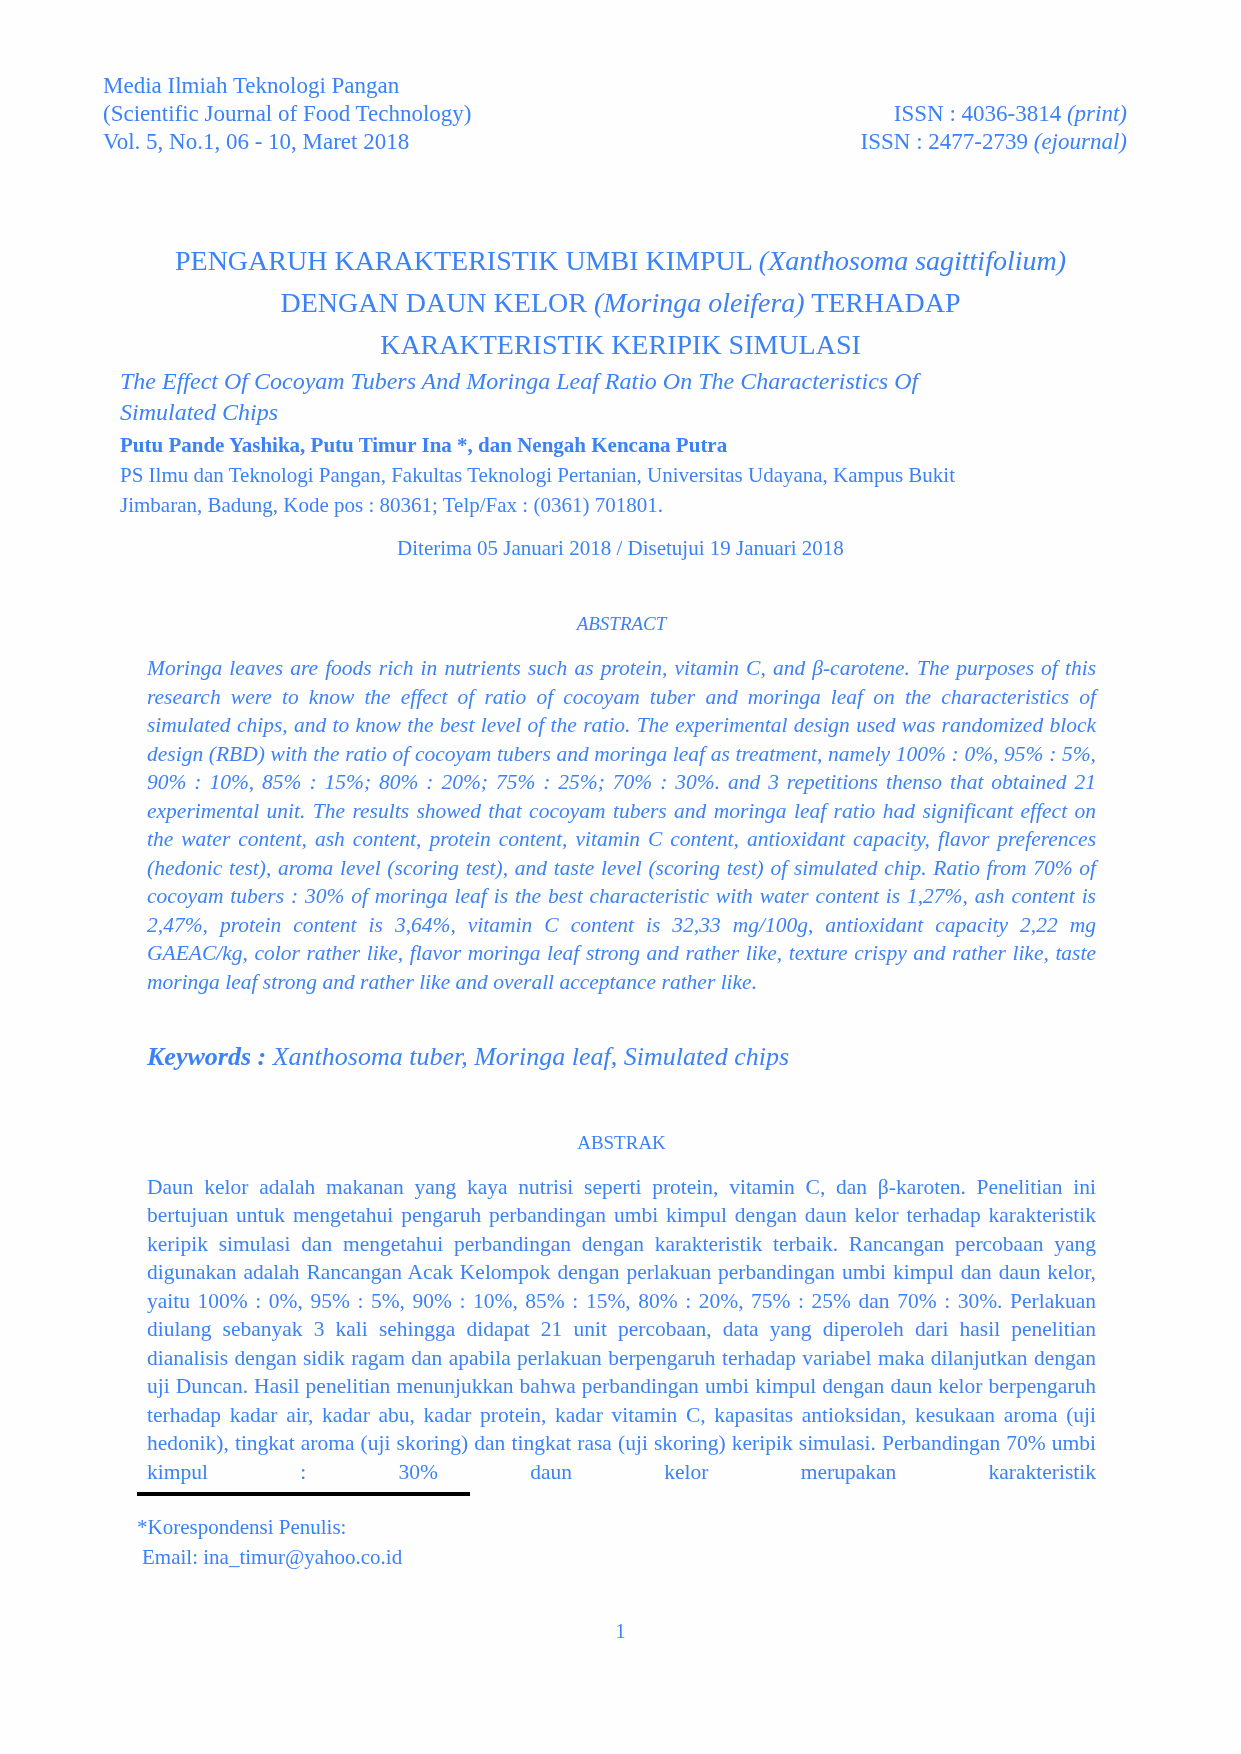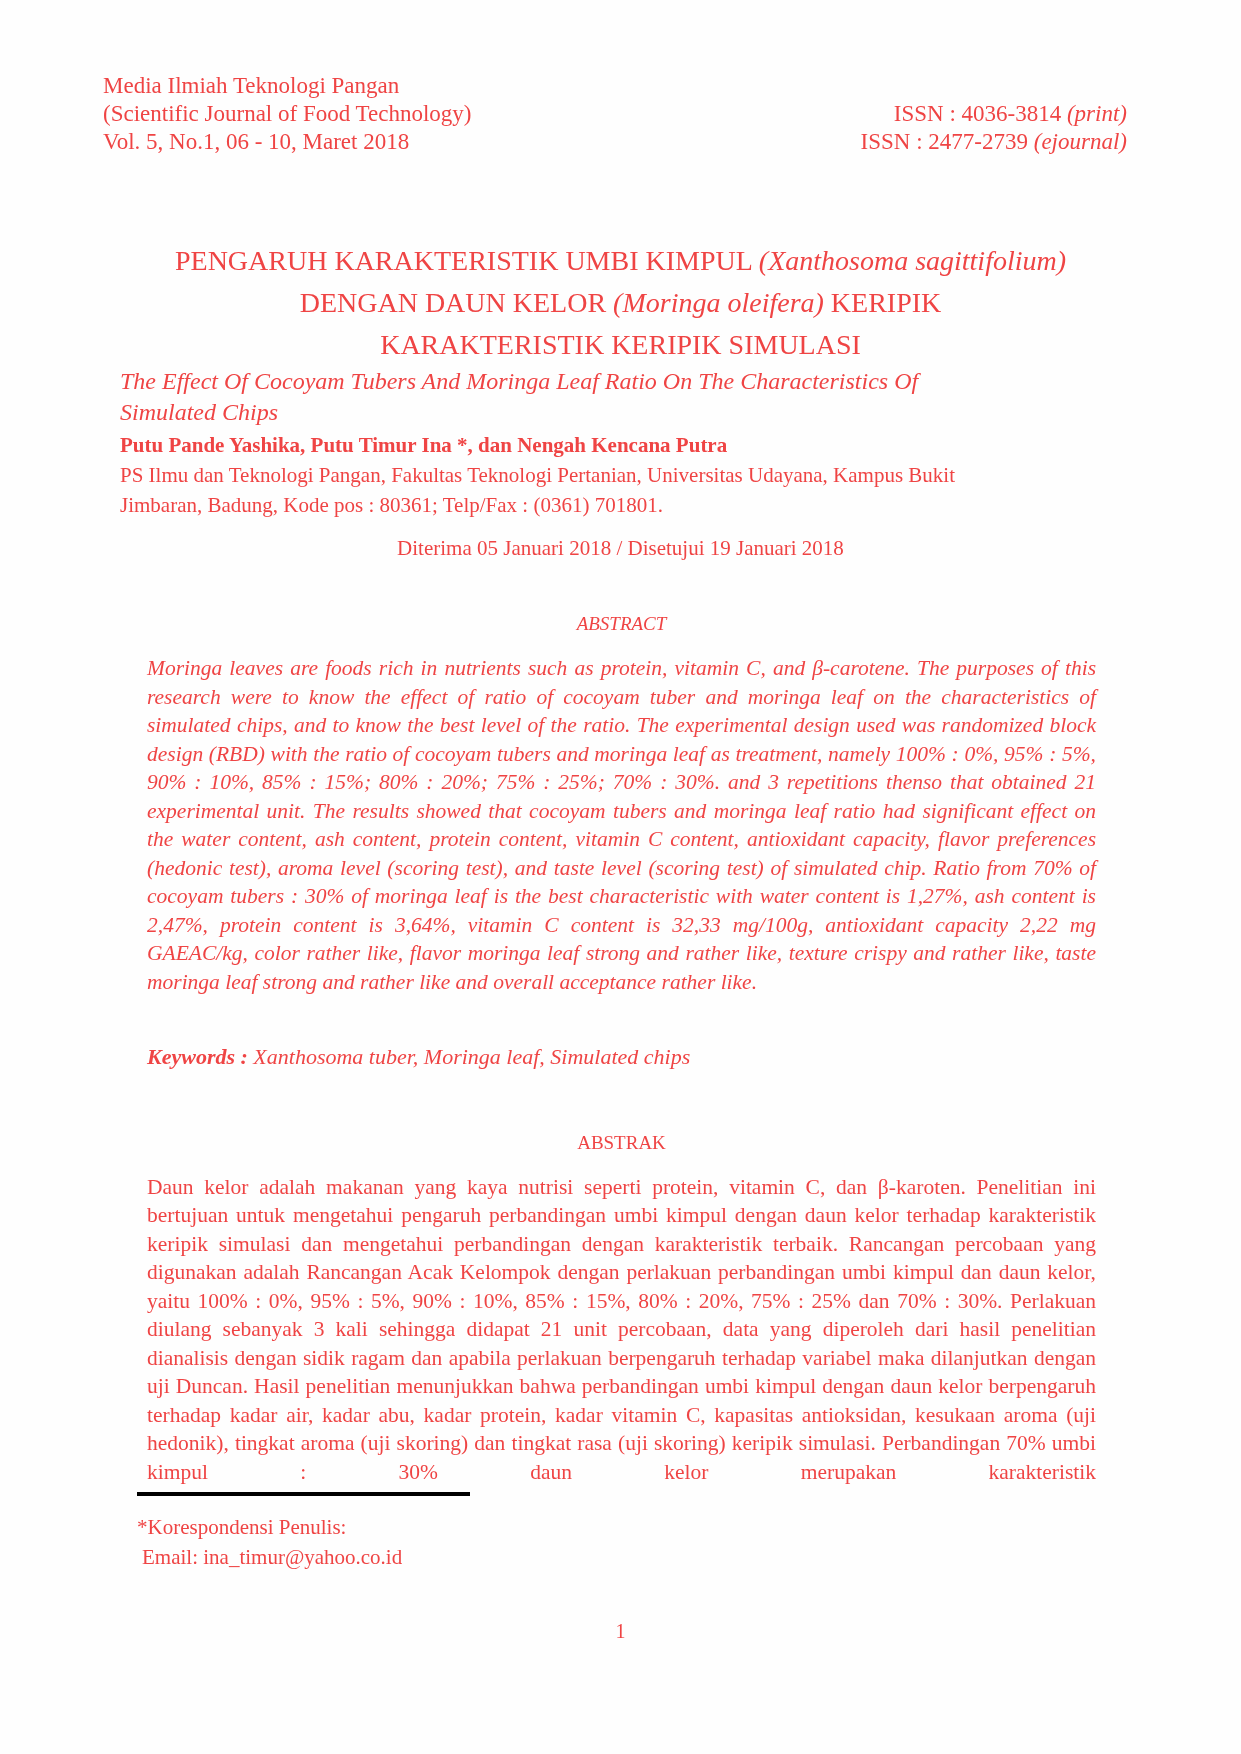--- a/index.html
+++ b/index.html
@@ -2,21 +2,21 @@
 <html><head>
 <meta charset="utf-8">
 <style>
   html, body { margin: 0; padding: 0; background: #9a9a9a; }
   .page {
     position: relative;
     width: 1241px;
     height: 1754px;
     margin: 0 auto;
     background: #fefefe;
-    color: #ef4444;
+    color: #3b82f6;
     font-family: "Liberation Serif", "DejaVu Serif", serif;
     overflow: hidden;
     box-sizing: border-box;
   }
   .italic { font-style: italic; }
   .bold { font-weight: bold; }
 
   
   .masthead {
     display: flex;
@@ -71,21 +71,21 @@
   .abstract-body {
     margin: 15px 0 0 0;
     font-size: 21.5px;
     line-height: 28.5px;
     text-align: justify;
   }
   .abstract-body.en { font-style: italic; }
   .abstract-body.id { text-align-last: justify; }
   .keywords-line {
     margin-top: 47px;
-    font-size: 22px;
+    font-size: 26px;
     line-height: 28.5px;
     font-style: italic;
   }
   .keywords-line .kw-label { font-weight: bold; }
 
   
   .footnote {
     position: absolute;
     left: 137px;
     top: 1492px;
@@ -122,21 +122,21 @@
       <div>Vol. 5, No.1, 06 - 10, Maret 2018</div>
     </div>
     <div class="mast-right">
       <div><span>ISSN : 4036-3814 </span><span class="italic">(print)</span></div>
       <div><span>ISSN : 2477-2739 </span><span class="italic">(ejournal)</span></div>
     </div>
   </div>
 
   <div class="title-block">
     <div><span>PENGARUH KARAKTERISTIK UMBI KIMPUL </span><span class="italic">(Xanthosoma sagittifolium)</span></div>
-    <div><span>DENGAN DAUN KELOR </span><span class="italic">(Moringa oleifera)</span><span> KERIPIK</span></div>
+    <div><span>DENGAN DAUN KELOR </span><span class="italic">(Moringa oleifera)</span><span> TERHADAP</span></div>
     <div>KARAKTERISTIK KERIPIK SIMULASI</div>
   </div>
 
   <div class="subtitle-block">
     <div>The Effect Of Cocoyam Tubers And Moringa Leaf Ratio  On The Characteristics Of</div>
     <div>Simulated Chips</div>
   </div>
 
   <div class="authors-block">
     <div class="bold">Putu Pande Yashika, Putu Timur Ina *, dan Nengah Kencana Putra</div>

